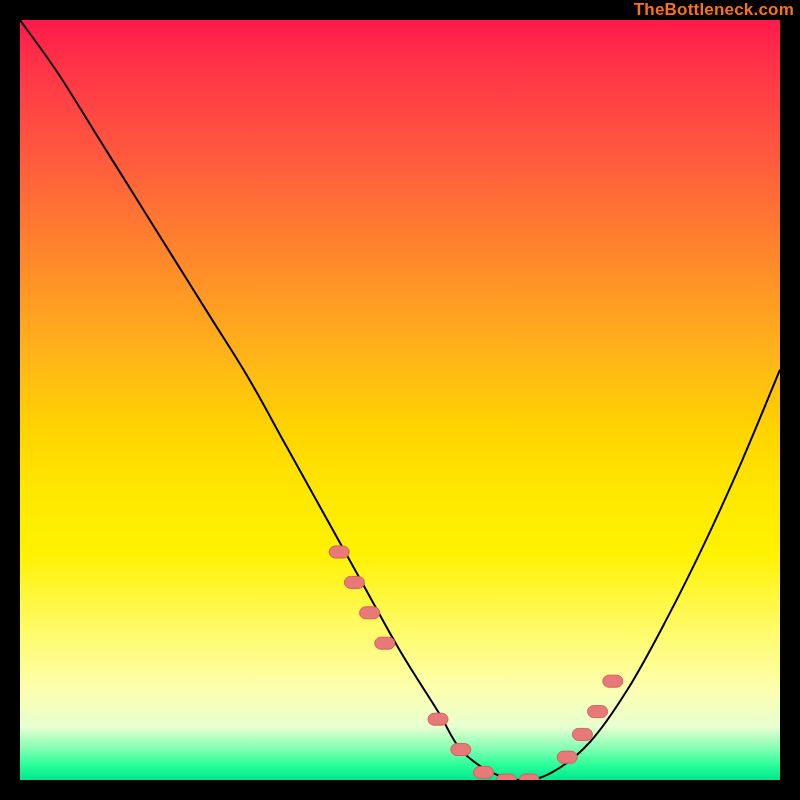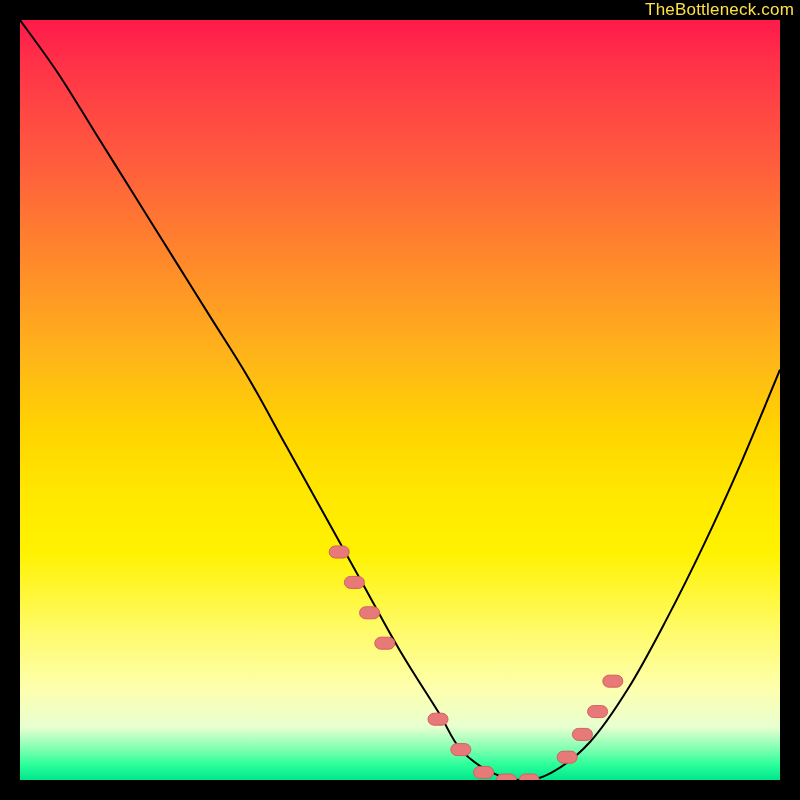--- a/index.html
+++ b/index.html
@@ -42,22 +42,22 @@
     inset: 0;
     width: 100%;
     height: 100%;
   }
   .watermark {
     position: absolute;
     top: 0;
     right: 6px;
     font-family: Arial, Helvetica, sans-serif;
     font-size: 17px;
-    font-weight: 400;
-    color: #fde047;
+    font-weight: 700;
+    color: #f97316;
     letter-spacing: 0.2px;
     user-select: none;
   }
 </style>
 </head>
 <body>
 
 <div class="frame">
 
   <div class="plot-area">

